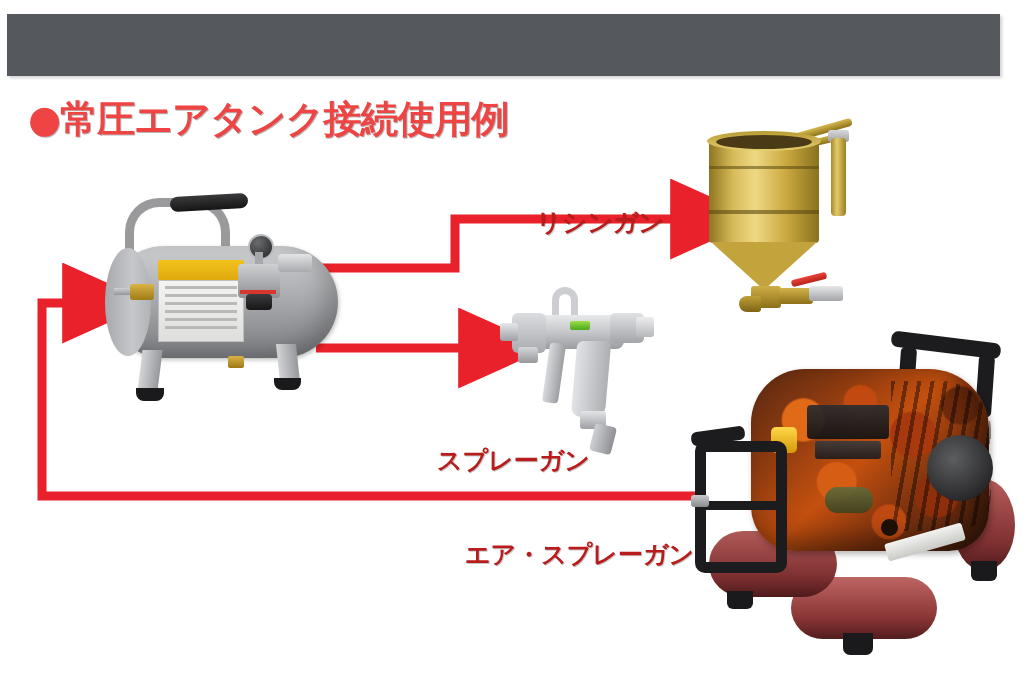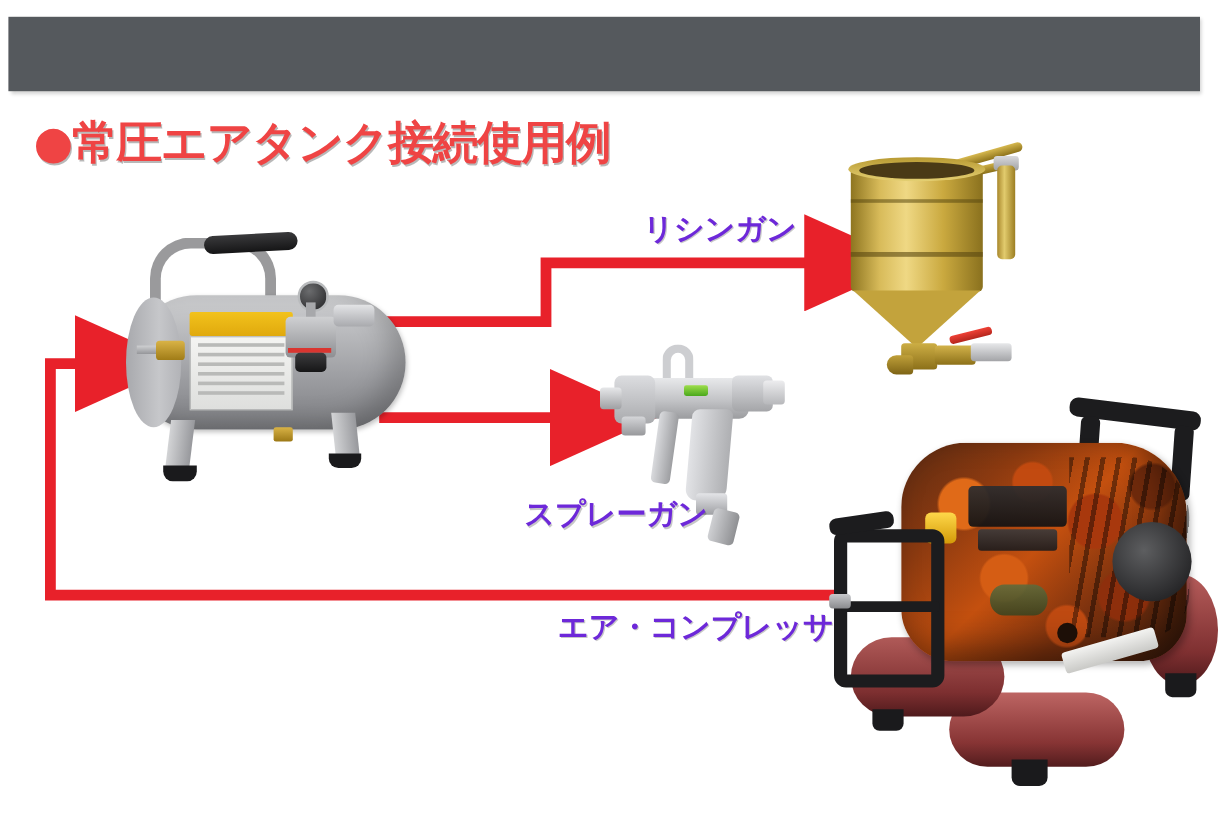--- a/index.html
+++ b/index.html
@@ -28,24 +28,25 @@
     text-shadow:1px 1px 0 rgba(0,0,0,.28);
     font-family:"DejaVu Sans","Liberation Sans",sans-serif;
   }
 
   
   .flow{position:absolute;left:0;top:0;width:1024px;height:691px;pointer-events:none;}
 
   
   .lbl{
     position:absolute;
-    font-size:25px;font-weight:bold;color:#6d28d9;
+    font-size:25px;font-weight:bold;color:#b91c1c;
     white-space:nowrap;letter-spacing:0px;
     text-shadow:1px 1px 0 rgba(0,0,0,.22);
     font-family:"DejaVu Sans","Liberation Sans",sans-serif;
+    margin-top:32px;
   }
   .lbl-rishin{left:536px;top:174px;}
   .lbl-airtank{left:178px;top:410px;}
   .lbl-spraygun{left:437px;top:412px;}
   .lbl-hose{left:150px;top:506px;}
   .lbl-compressor{left:465px;top:506px;}
 
   
   .note{
     position:absolute;left:32px;top:556px;width:680px;
@@ -476,16 +477,16 @@
     <div class="cp-frameL-bar"></div>
     <div class="cp-frameL-top"></div>
     <div class="cp-port"></div>
     <div class="cp-footL"></div>
     <div class="cp-footM"></div>
     <div class="cp-footR"></div>
   </div>
 
   <div class="lbl lbl-rishin">リシンガン</div>
   <div class="lbl lbl-spraygun">スプレーガン</div>
-  <div class="lbl lbl-compressor">エア・コンプレッサ</div>
+  <div class="lbl lbl-compressor">エア・スプレーガン</div>
 
 
 </div>
 
 </body></html>

